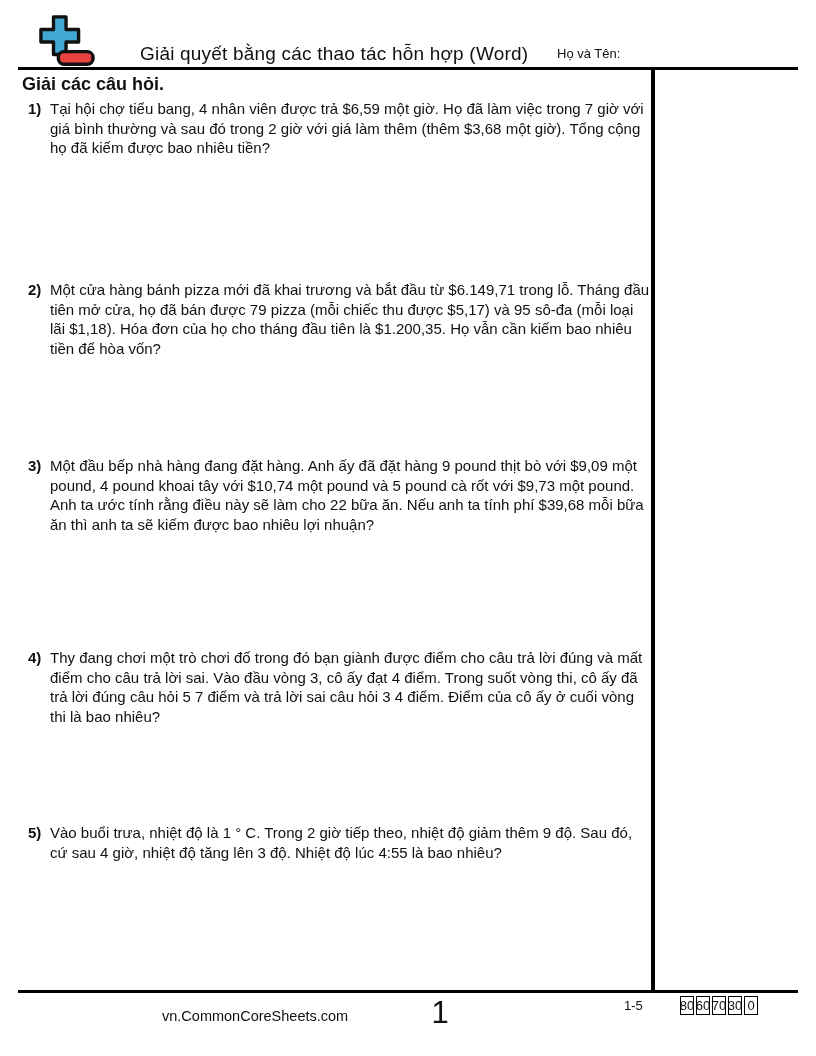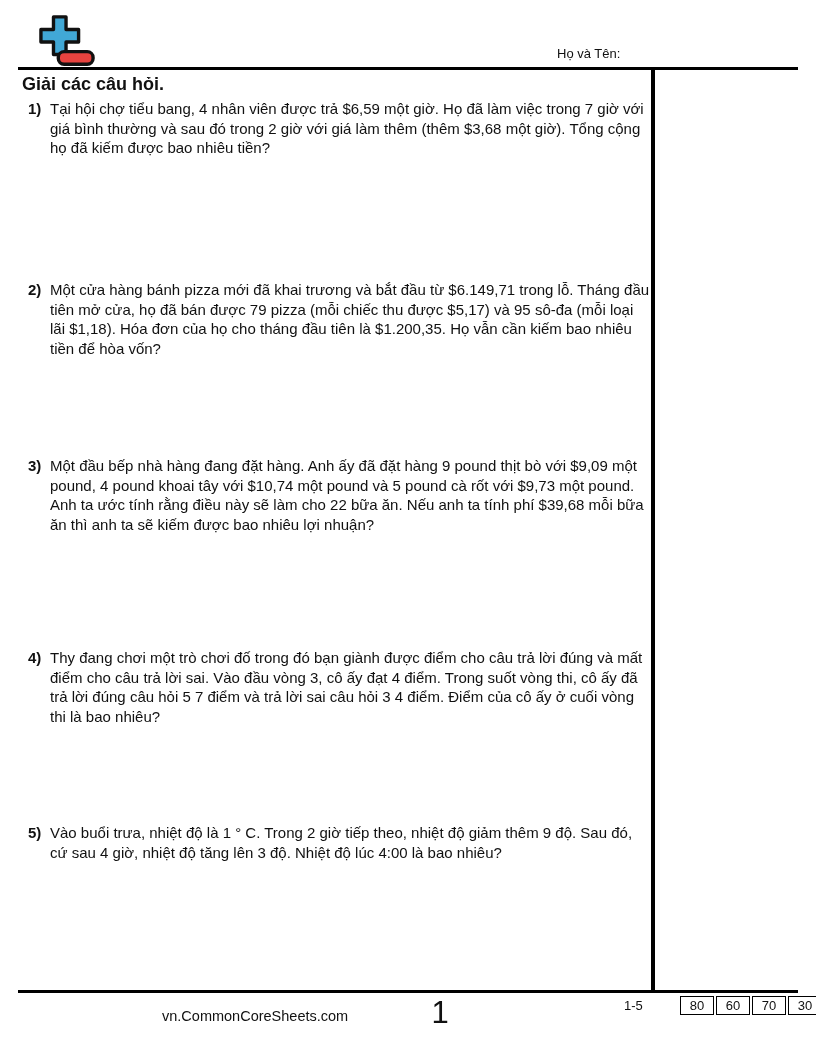--- a/index.html
+++ b/index.html
@@ -93,35 +93,36 @@
     text-align:center; font-size:31px;
   }
   .score-label {
     position:absolute; left:624px; top:998px; width:50px;
     text-align:left; font-size:13px;
   }
   .score-row {
     position:absolute; left:680px; top:996px; display:flex; gap:2px;
   }
   .score-cell {
-    width:34px; height:19px; border:1.6px solid #000; background:#fff;
+    width:14px; height:19px; border:1.6px solid #000; background:#fff;
     display:flex; align-items:center; justify-content:center;
     font-size:13px;
   }
 </style>
 </head>
 <body>
 
 <div class="page">
 
   <svg class="logo" viewBox="0 0 60 58" xmlns="http://www.w3.org/2000/svg">
     <path d="M16 3 h13 v13 h13 v13 h-13 v13 h-13 v-13 h-13 v-13 h13 z" stroke="#111" stroke-width="3.5" stroke-linejoin="round" fill="#41a8d6"></path>
     <rect x="21" y="39" width="36" height="13" rx="6" stroke="#111" stroke-width="3.5" fill="#e8433f"></rect>
   </svg>
 
+  <div class="doc-title">Giải quyết bằng các thao tác hỗn hợp (Word)</div>
   <div class="name-label">Họ và Tên:</div>
 
   <div class="rule-top"></div>
 
   <div class="instructions">Giải các câu hỏi.</div>
 
   <div class="problem p1">
     <span class="p-num">1)</span>
     <span class="p-text">Tại hội chợ tiểu bang, 4 nhân viên được trả $6,59 một giờ. Họ đã làm việc trong 7 giờ với giá bình thường và sau đó trong 2 giờ với giá làm thêm (thêm $3,68 một giờ). Tổng cộng họ đã kiếm được bao nhiêu tiền?</span>
   </div>
@@ -132,21 +133,21 @@
   <div class="problem p3">
     <span class="p-num">3)</span>
     <span class="p-text">Một đầu bếp nhà hàng đang đặt hàng. Anh ấy đã đặt hàng 9 pound thịt bò với $9,09 một pound, 4 pound khoai tây với $10,74 một pound và 5 pound cà rốt với $9,73 một pound. Anh ta ước tính rằng điều này sẽ làm cho 22 bữa ăn. Nếu anh ta tính phí $39,68 mỗi bữa ăn thì anh ta sẽ kiếm được bao nhiêu lợi nhuận?</span>
   </div>
   <div class="problem p4">
     <span class="p-num">4)</span>
     <span class="p-text">Thy đang chơi một trò chơi đố trong đó bạn giành được điểm cho câu trả lời đúng và mất điểm cho câu trả lời sai. Vào đầu vòng 3, cô ấy đạt 4 điểm. Trong suốt vòng thi, cô ấy đã trả lời đúng câu hỏi 5 7 điểm và trả lời sai câu hỏi 3 4 điểm. Điểm của cô ấy ở cuối vòng thi là bao nhiêu?</span>
   </div>
   <div class="problem p5">
     <span class="p-num">5)</span>
-    <span class="p-text">Vào buổi trưa, nhiệt độ là 1 ° C. Trong 2 giờ tiếp theo, nhiệt độ giảm thêm 9 độ. Sau đó, cứ sau 4 giờ, nhiệt độ tăng lên 3 độ. Nhiệt độ lúc 4:00 là bao nhiêu?</span>
+    <span class="p-text">Vào buổi trưa, nhiệt độ là 1 ° C. Trong 2 giờ tiếp theo, nhiệt độ giảm thêm 9 độ. Sau đó, cứ sau 4 giờ, nhiệt độ tăng lên 3 độ. Nhiệt độ lúc 4:55 là bao nhiêu?</span>
   </div>
 
   <div class="vsep"></div>
 
 
   <div class="rule-bottom"></div>
 
 
   <div class="site-url">vn.CommonCoreSheets.com</div>
   <div class="page-num">1</div>

